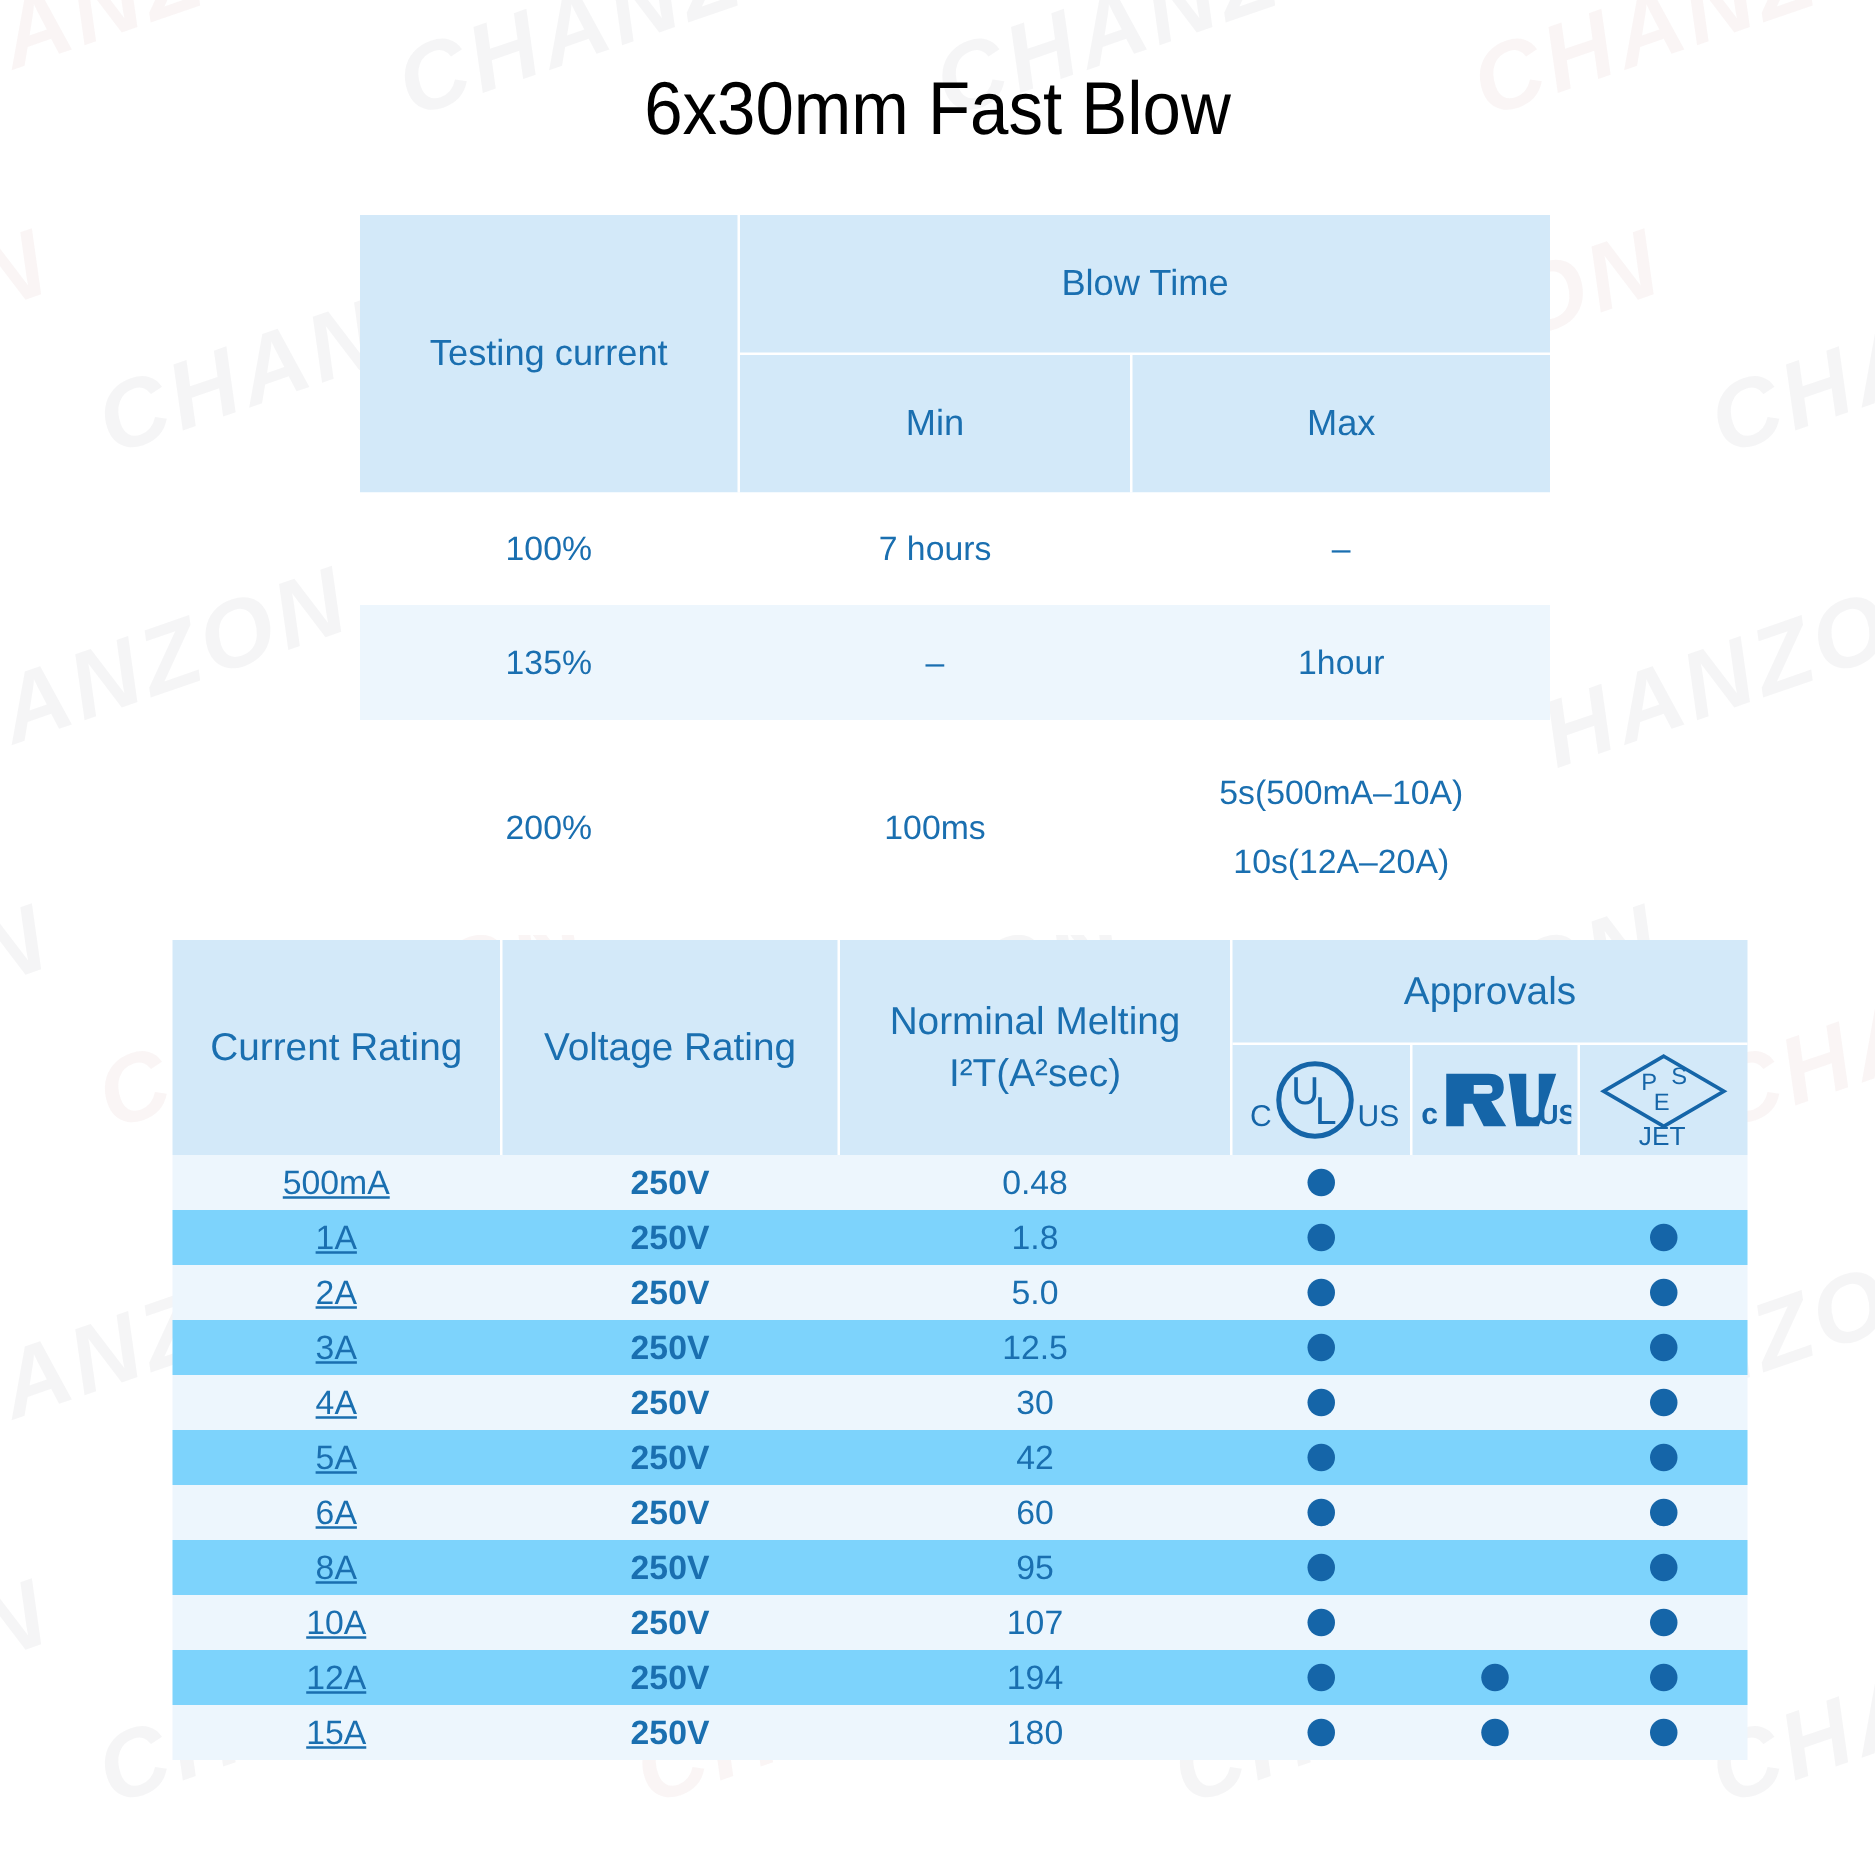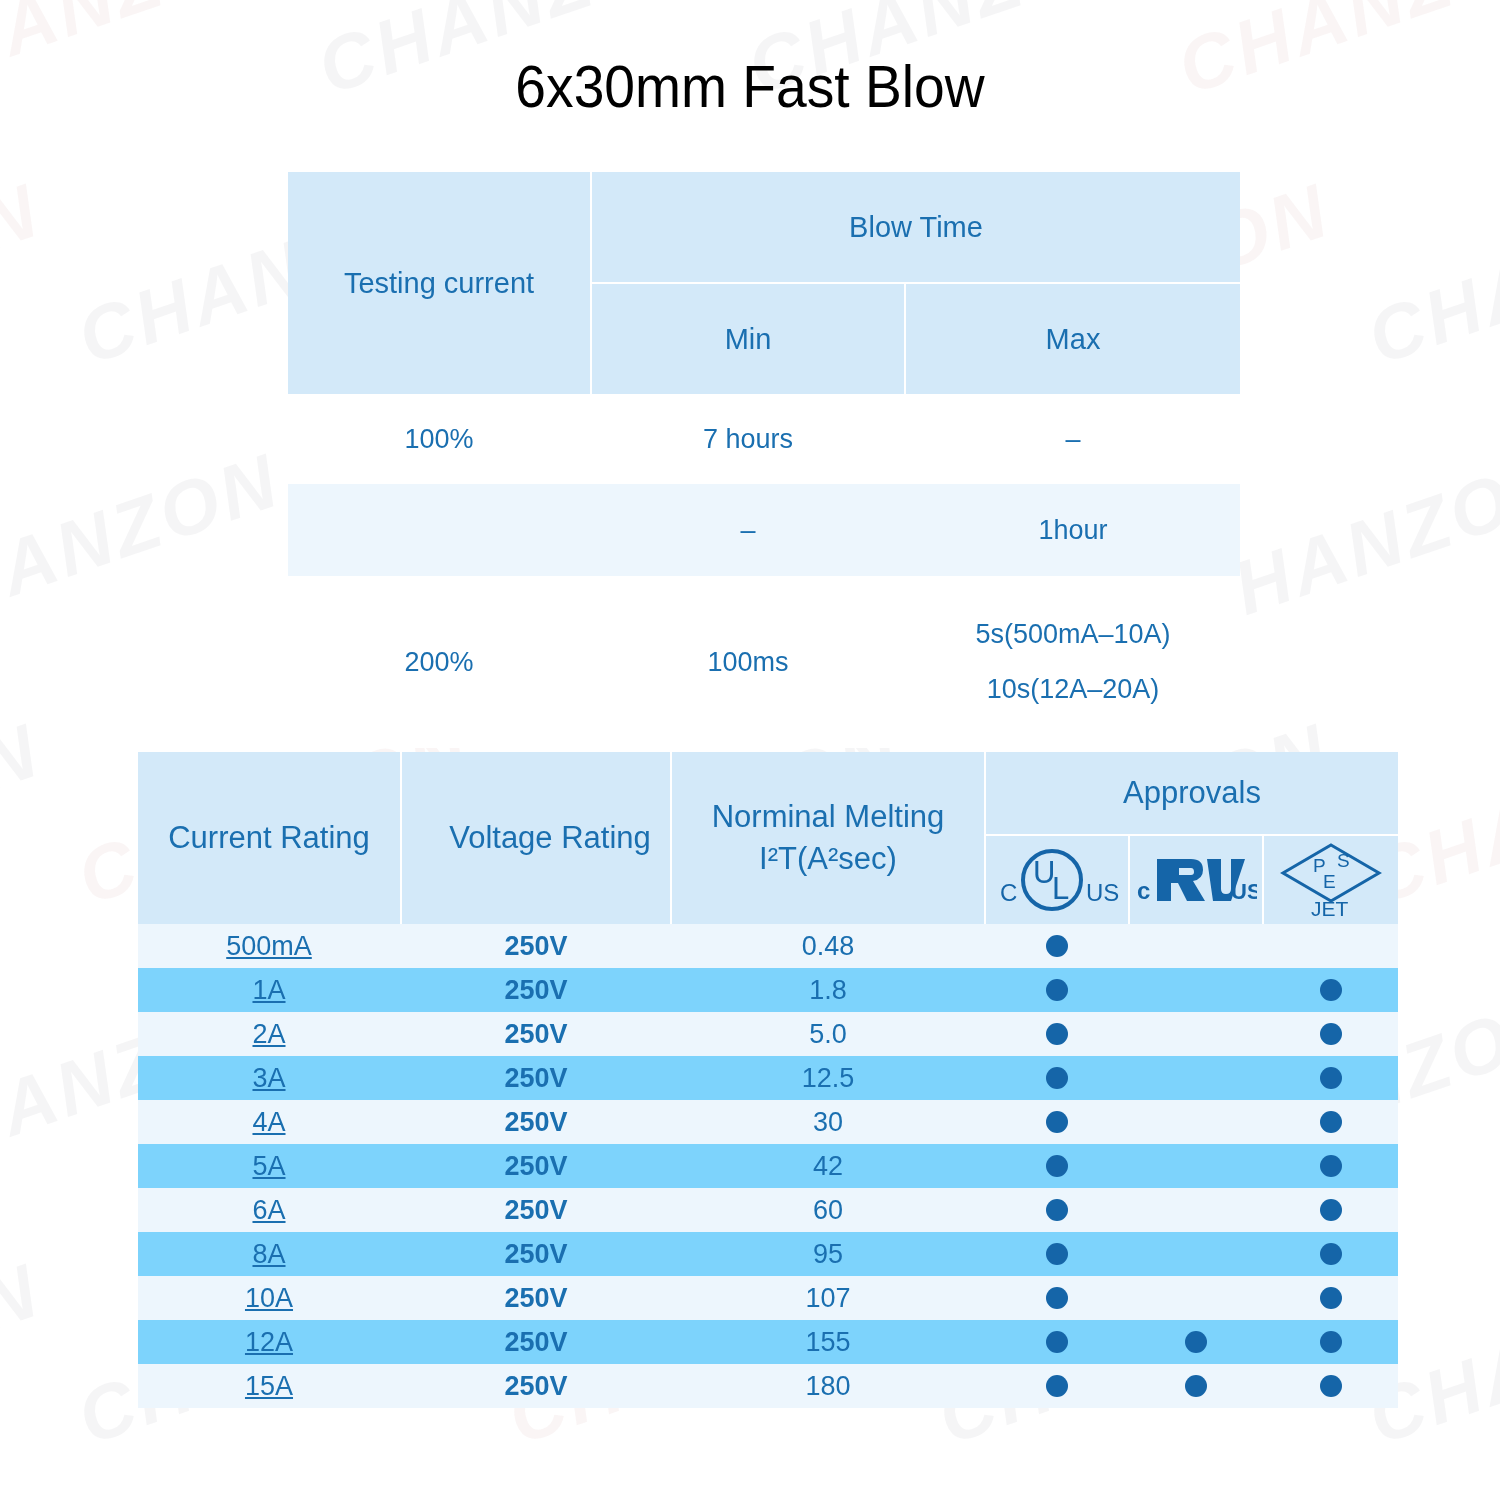--- a/index.html
+++ b/index.html
@@ -153,21 +153,21 @@
     position: absolute;
     display: flex;
     align-items: center;
     justify-content: center;
     font-size: 31px;
     color: #1a6fb0;
     text-align: center;
     line-height: 38px;
   }
   .rt-head .h-current  { left: 0;    top: 0; width: 262px;  height: 172px; }
-  .rt-head .h-voltage  { left: 278px; top: 0; width: 268px; height: 172px; }
+  .rt-head .h-voltage  { left: 264px; top: 0; width: 268px; height: 172px; }
   .rt-head .h-melting  { left: 534px; top: 0; width: 312px; height: 172px; flex-direction: column; gap: 4px; }
   .rt-head .h-approvals{ left: 848px; top: 0; width: 412px; height: 82px; }
   .rt-head .h-logo1    { left: 848px; top: 84px; width: 142px; height: 88px; }
   .rt-head .h-logo2    { left: 992px; top: 84px; width: 132px; height: 88px; }
   .rt-head .h-logo3    { left: 1126px; top: 84px; width: 134px; height: 88px; }
 
   .rt-head .vline {
     position: absolute;
     background: #ffffff;
     width: 2px;
@@ -263,20 +263,21 @@
       <div class="hline" style="left:304px; top:110px; width:648px;"></div>
     </div>
 
     <div class="bt-row r100">
       <div class="c1">100%</div>
       <div class="c2">7 hours</div>
       <div class="c3">–</div>
     </div>
 
     <div class="bt-row r135">
+      <div class="c1">135%</div>
       <div class="c2">–</div>
       <div class="c3">1hour</div>
     </div>
 
     <div class="bt-row r200">
       <div class="c1">200%</div>
       <div class="c2">100ms</div>
       <div class="c3">
         <span>5s(500mA–10A)</span>
         <span>10s(12A–20A)</span>
@@ -457,21 +458,21 @@
           <div class="dcell d-a2">
             <span class="dot hidden"></span>
           </div>
           <div class="dcell d-a3">
             <span class="dot"></span>
           </div>
         </div>
         <div class="rt-row even">
           <div class="dcell d-current">12A</div>
           <div class="dcell d-voltage">250V</div>
-          <div class="dcell d-melting">155</div>
+          <div class="dcell d-melting">194</div>
           <div class="dcell d-a1">
             <span class="dot"></span>
           </div>
           <div class="dcell d-a2">
             <span class="dot"></span>
           </div>
           <div class="dcell d-a3">
             <span class="dot"></span>
           </div>
         </div>

